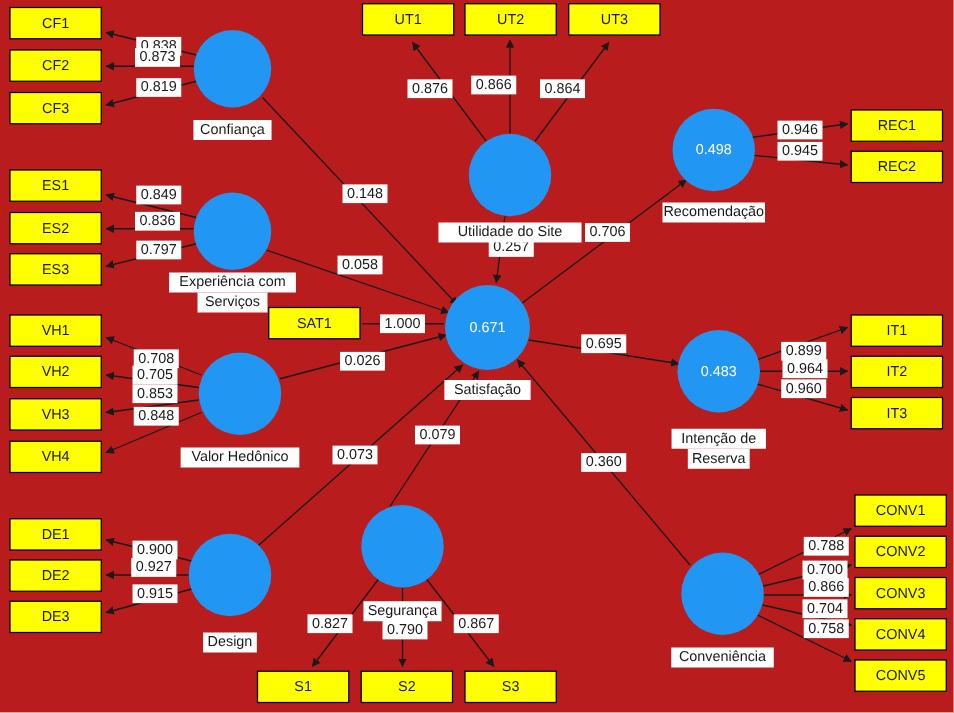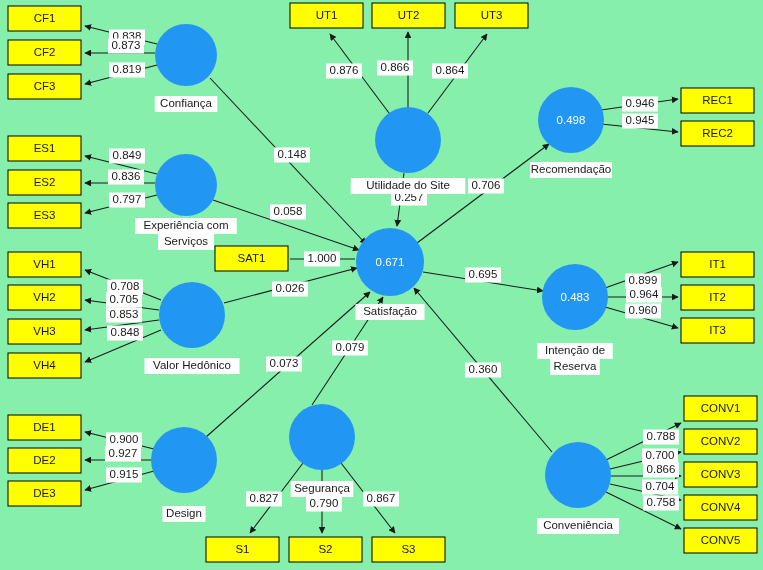--- a/index.html
+++ b/index.html
@@ -1,19 +1,19 @@
 <!DOCTYPE html>
 <html><head>
 <meta charset="utf-8">
 <title>SEM Path Diagram</title>
 <style>
   html,body{margin:0;padding:0;background:#ffffff;}
   body{width:763px;height:570px;overflow:hidden;
        font-family:"Liberation Sans","DejaVu Sans",sans-serif;}
-  #diagram{position:relative;width:763px;height:570px;background:#86efac;}
+  #diagram{position:relative;width:763px;height:570px;background:#b91c1c;}
   svg{display:block;width:763px;height:570px;}
   .box-rect{fill:#FFFF00;stroke:#000000;stroke-width:1;}
   .box-label{font-family:"Liberation Sans","DejaVu Sans",sans-serif;
              font-size:11.5px;fill:#1a1a1a;text-anchor:middle;dominant-baseline:middle;}
   .lv-circle{fill:#2196F3;stroke:none;}
   .lv-name{font-family:"Liberation Sans","DejaVu Sans",sans-serif;
            font-size:11.5px;fill:#1a1a1a;text-anchor:middle;dominant-baseline:middle;}
   .lv-value{font-family:"Liberation Sans","DejaVu Sans",sans-serif;
             font-size:11.5px;fill:#ffffff;text-anchor:middle;dominant-baseline:middle;}
   .edge{stroke:#1a1a1a;stroke-width:1.05;fill:none;}

